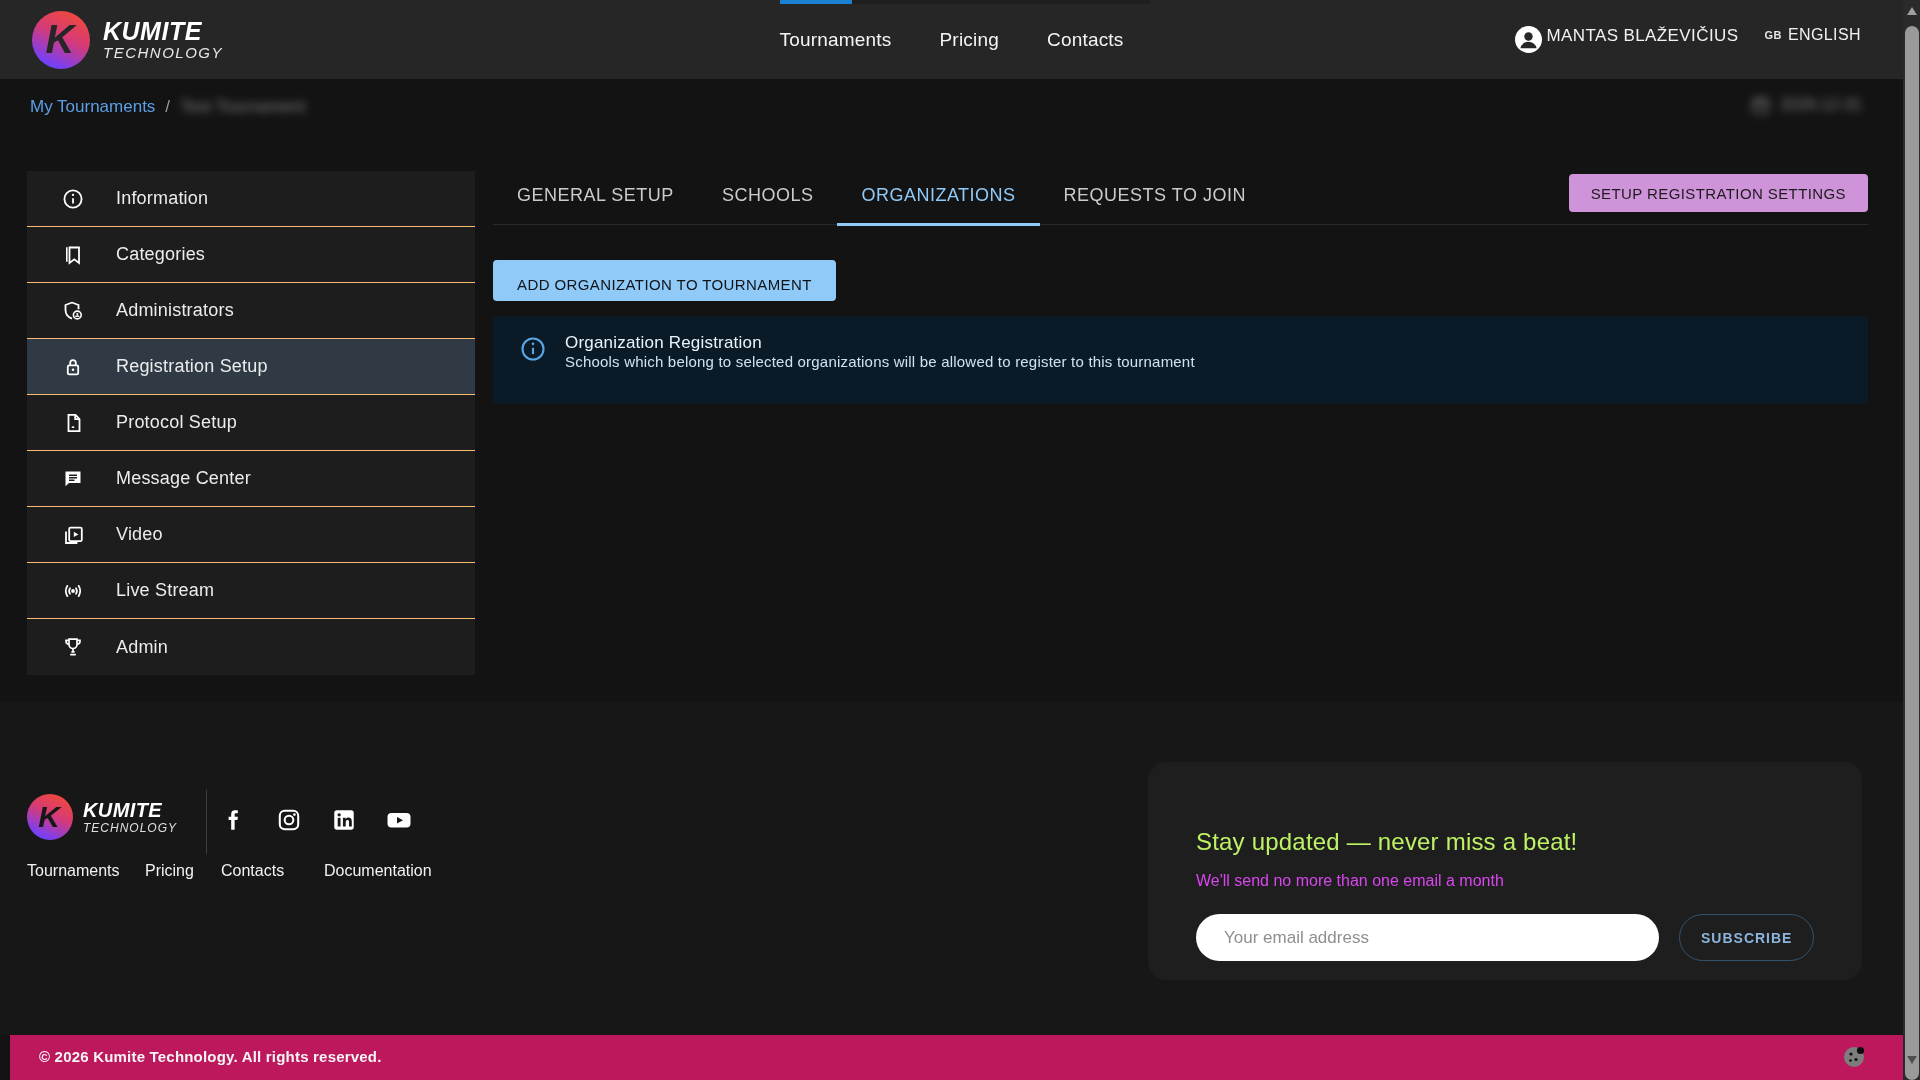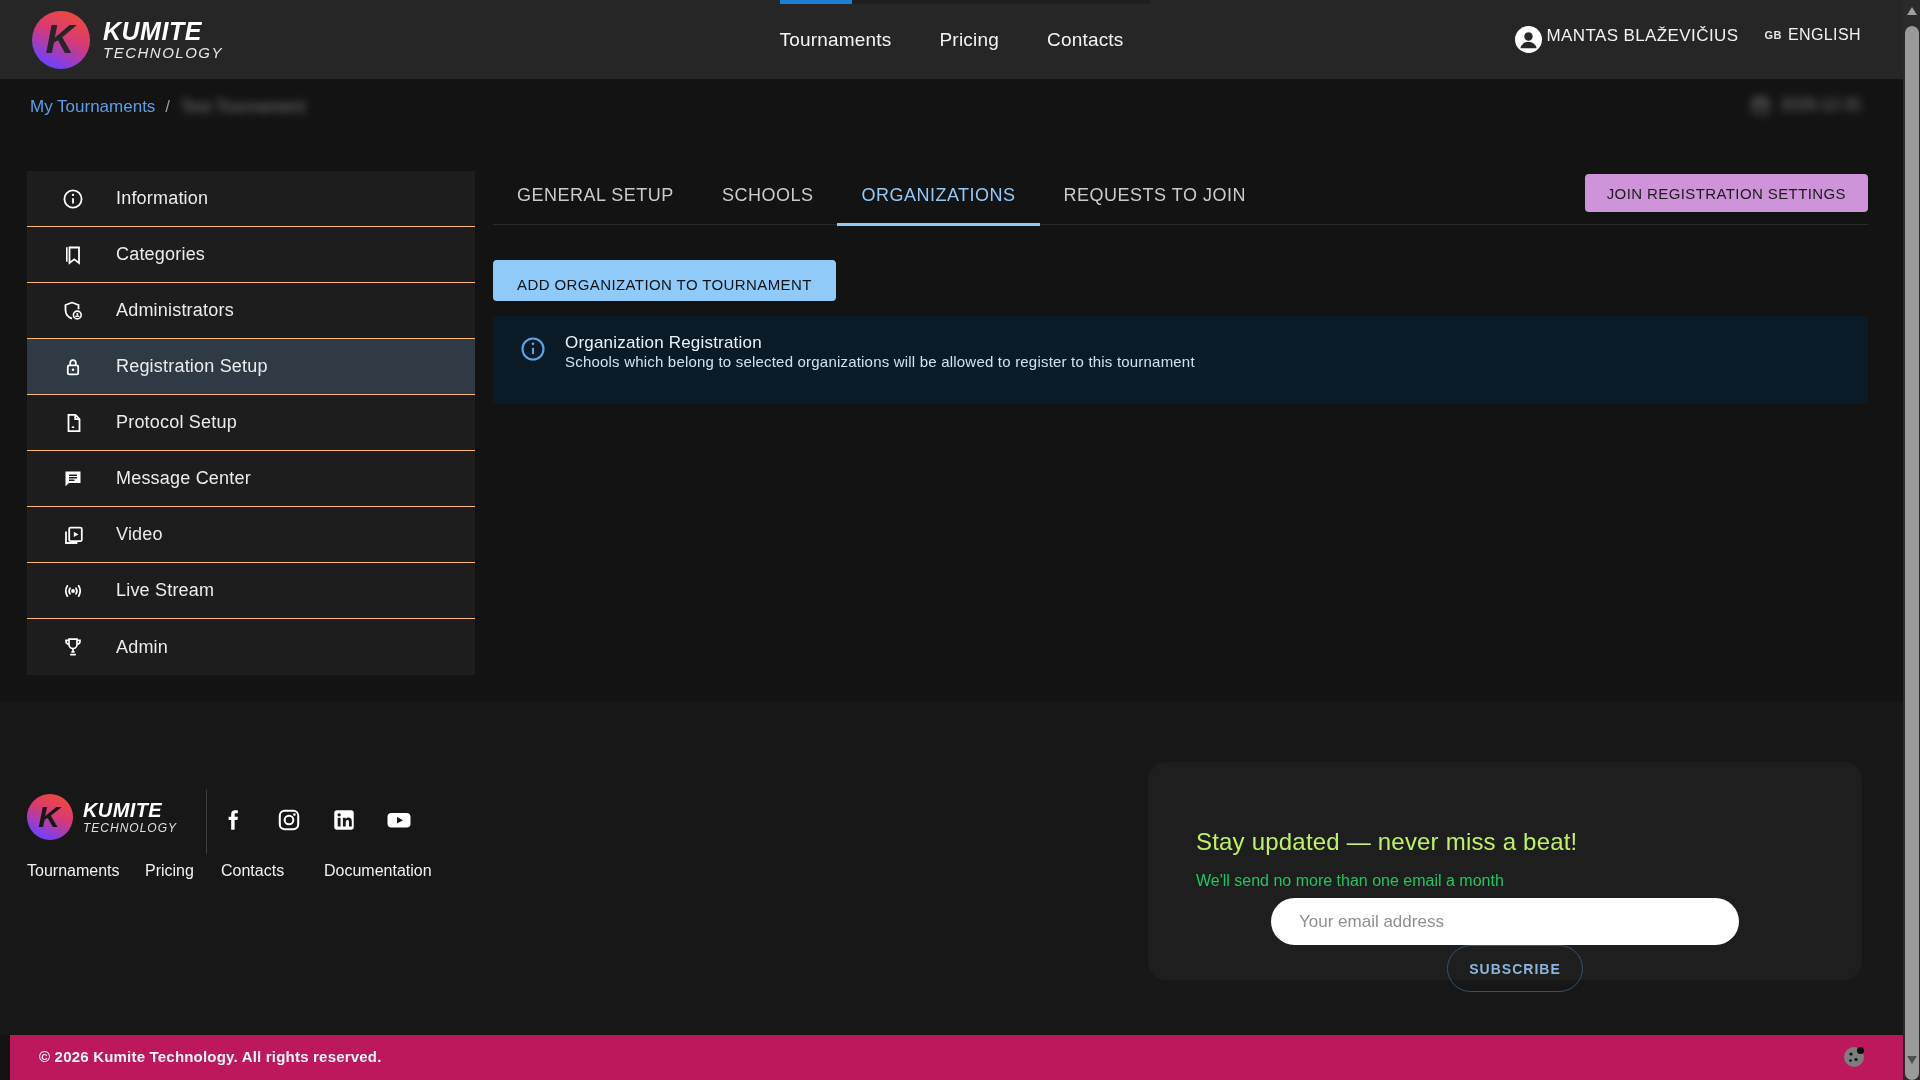--- a/index.html
+++ b/index.html
@@ -104,22 +104,22 @@
   .f-link + .f-link { margin-left:0; }
   .f-links .f-link:nth-child(1){ width:118px; }
   .f-links .f-link:nth-child(2){ width:76px; }
   .f-links .f-link:nth-child(3){ width:103px; }
 
   .newsletter {
     position:absolute; left:1148px; top:60px; width:714px; height:218px;
     background:#1e1e1e; border-radius:18px; padding:50px 48px 0 48px;
   }
   .nl-title { font-size:24px; font-weight:500; color:#bef264; letter-spacing:.2px;margin-top:16px; }
-  .nl-sub   { font-size:16px; color:#22c55e; margin-top:16px; }
-  .nl-row   { margin-top:8px; display:flex; align-items:center;flex-direction:column; }
+  .nl-sub   { font-size:16px; color:#d946ef; margin-top:16px; }
+  .nl-row   { margin-top:24px; display:flex; align-items:flex-start; }
   .nl-input {
     width:468px; height:47px; border-radius:24px; border:none; outline:none;
     background:#ffffff; padding:0 28px; font-size:17px; color:#333;
     font-family:"Liberation Sans",sans-serif;
   }
   .nl-input::placeholder { color:#8f8f8f; }
   .nl-btn {
     margin-left:20px; width:136px; height:47px; border-radius:24px;
     background:transparent; border:1px solid #33536f; color:#8cb4dc;
     font-family:"Liberation Sans",sans-serif; font-size:14px; font-weight:bold; letter-spacing:1px; cursor:pointer;
@@ -298,21 +298,21 @@
       <span class="side-label">Admin</span>
     </div>
   </aside>
 
   <main class="main">
     <div class="tabs-row">
       <div class="tab">GENERAL SETUP</div>
       <div class="tab">SCHOOLS</div>
       <div class="tab active">ORGANIZATIONS</div>
       <div class="tab">REQUESTS TO JOIN</div>
-      <button class="copy-btn">JOIN REGISTRATION SETTINGS</button>
+      <button class="copy-btn">SETUP REGISTRATION SETTINGS</button>
     </div>
 
     <button class="add-btn">ADD ORGANIZATION TO TOURNAMENT</button>
 
     <div class="info-alert">
       <div class="alert-icon">
         <svg width="28" height="28" viewBox="0 0 24 24" fill="none" stroke="#5aa7e8" stroke-width="1.8">
           <circle cx="12" cy="12" r="9"></circle>
             <path d="M12 11v5.4"></path>
             <circle cx="12" cy="7.6" r="1.15" fill="#5aa7e8" stroke="none"></circle>

